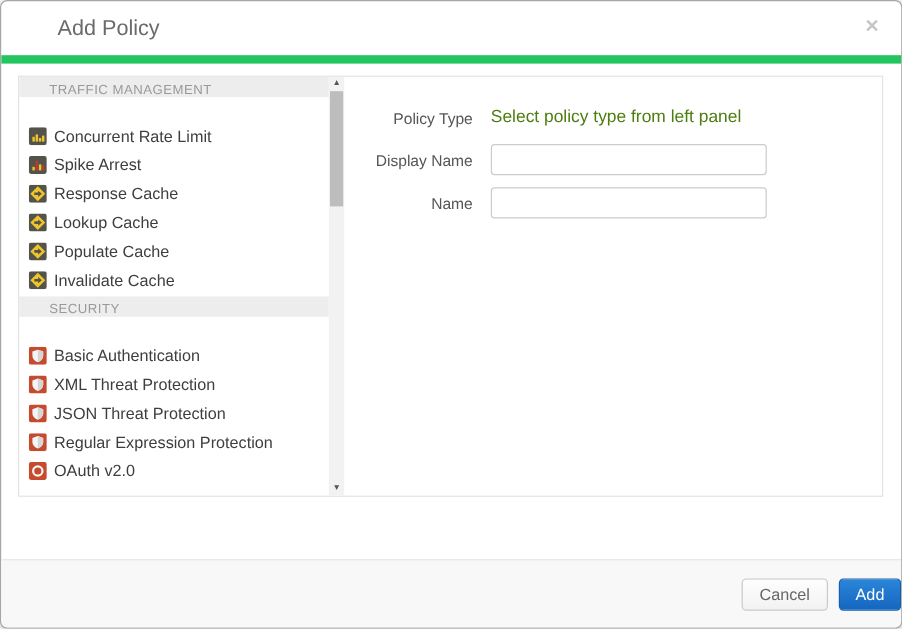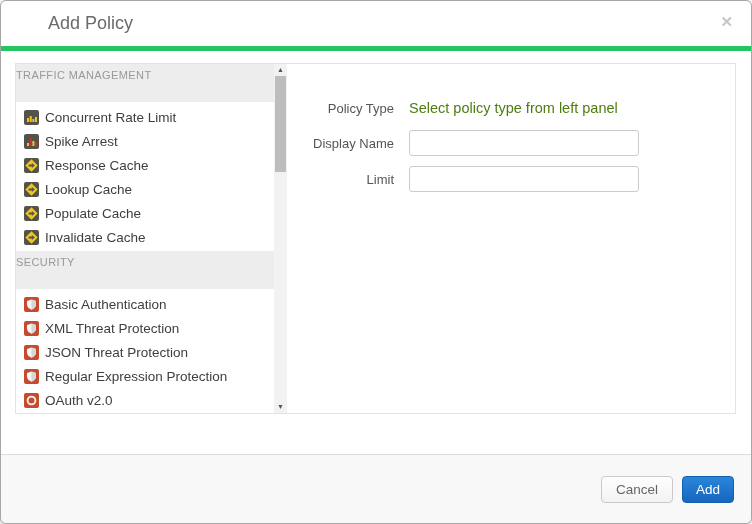--- a/index.html
+++ b/index.html
@@ -1,46 +1,46 @@
 <!DOCTYPE html>
 <html><head>
 <meta charset="utf-8">
 <style>
   html,body{margin:0;padding:0;background:#fff;font-family:"Liberation Sans",sans-serif;}
   .dialog{position:relative;width:752px;height:524px;box-sizing:border-box;background:#fff;
     border:1px solid #a6a6a6;border-radius:6px;box-shadow:0 3px 14px rgba(0,0,0,.28);overflow:hidden;}
-  .titlebar{position:relative;height:45px;border-bottom:5px solid #22c55e;display:flex;align-items:center;}
+  .titlebar{position:relative;height:45px;border-bottom:7px solid #22c55e;display:flex;align-items:center;}
   .title{margin-left:47px;font-size:18px;color:#6a6a6a;font-weight:400;}
   .close{position:absolute;right:18px;top:12px;font-size:15px;color:#c6c6c6;cursor:pointer;font-weight:700;}
   .content{position:absolute;left:14px;top:62px;width:721px;height:351px;box-sizing:border-box;
     border:1px solid #e3e3e3;display:flex;background:#fff;}
   .left-panel{position:relative;width:271px;height:100%;overflow:hidden;flex:none;}
   .list{width:258px;}
-  .section-header{height:38px;line-height:23px;background:#ededed;color:#999;font-size:11px;
-    letter-spacing:.4px;padding-left:0;margin-bottom:3px;}
+  .section-header{height:17px;line-height:23px;background:#ededed;color:#999;font-size:11px;
+    letter-spacing:.4px;padding-left:25px;margin-bottom:20px;}
   .item{height:24px;display:flex;align-items:center;padding-left:8px;cursor:pointer;}
   .item .ic{width:15px;height:15px;margin-right:6px;flex:none;display:inline-block;}
   .item .lbl{font-size:13.5px;color:#3e3e3e;white-space:nowrap;}
   
   .vscroll{position:absolute;top:0;right:0;width:13px;height:100%;background:#f2f2f2;}
   .sb-btn{position:absolute;left:0;width:13px;height:12px;text-align:center;font-size:7px;color:#555;line-height:12px;cursor:pointer;}
   .sb-up{top:0;} .sb-down{bottom:0;}
   .sb-thumb{position:absolute;left:1px;top:12px;width:11px;height:96px;background:#bdbdbd;cursor:pointer;}
   
   .form{flex:1;position:relative;}
   .frow{display:flex;align-items:center;margin-top:10px;height:26px;}
-  .frow.first{margin-top:32px;height:24px;}
+  .frow.first{margin-top:22px;height:24px;}
   .flabel{width:107px;text-align:right;font-size:13px;color:#565656;flex:none;}
   .fhint{margin-left:15px;color:#4d7c0f;font-size:14.5px;}
   .finput{margin-left:15px;width:230px;height:26px;box-sizing:border-box;border:1px solid #ccc;
     border-radius:3px;font-size:13px;padding:0 7px;color:#333;outline:none;}
   
-  .footer{position:absolute;left:0;right:0;bottom:0;height:69px;box-sizing:border-box;background:#f8f8f8;
+  .footer{position:absolute;left:0;right:0;bottom:0;height:57px;box-sizing:border-box;background:#f8f8f8;
     border-top:1px solid #dcdcdc;display:flex;align-items:center;justify-content:flex-end;
-    padding-right:17px;gap:9px;border-radius:0 0 6px 6px;}
+    gap:9px;border-radius:0 0 6px 6px;}
   .btn{height:27px;border-radius:4px;font-size:13.5px;font-family:"Liberation Sans",sans-serif;cursor:pointer;}
   .btn-cancel{padding:0 14px;background:linear-gradient(#fefefe,#f2f2f2);border:1px solid #c9c9c9;color:#666;}
   .btn-add{padding:0 13px;background:linear-gradient(#2a86da,#1566be);border:1px solid #1360ae;color:#fff;font-weight:400;}
 </style>
 </head>
 <body>
 
 <div class="dialog">
 
   <div class="titlebar">
@@ -156,21 +156,21 @@
     <div class="form">
       <div class="frow first">
         <div class="flabel">Policy Type</div>
         <div class="fhint">Select policy type from left panel</div>
       </div>
       <div class="frow">
         <div class="flabel">Display Name</div>
         <input class="finput" type="text" value="" style="">
       </div>
       <div class="frow">
-        <div class="flabel">Limit</div>
+        <div class="flabel">Name</div>
         <input class="finput" type="text" value="" style="">
       </div>
     </div>
 
   </div>
 
   <div class="footer">
     <button class="btn btn-cancel">Cancel</button>
     <button class="btn btn-add">Add</button>
   </div>

